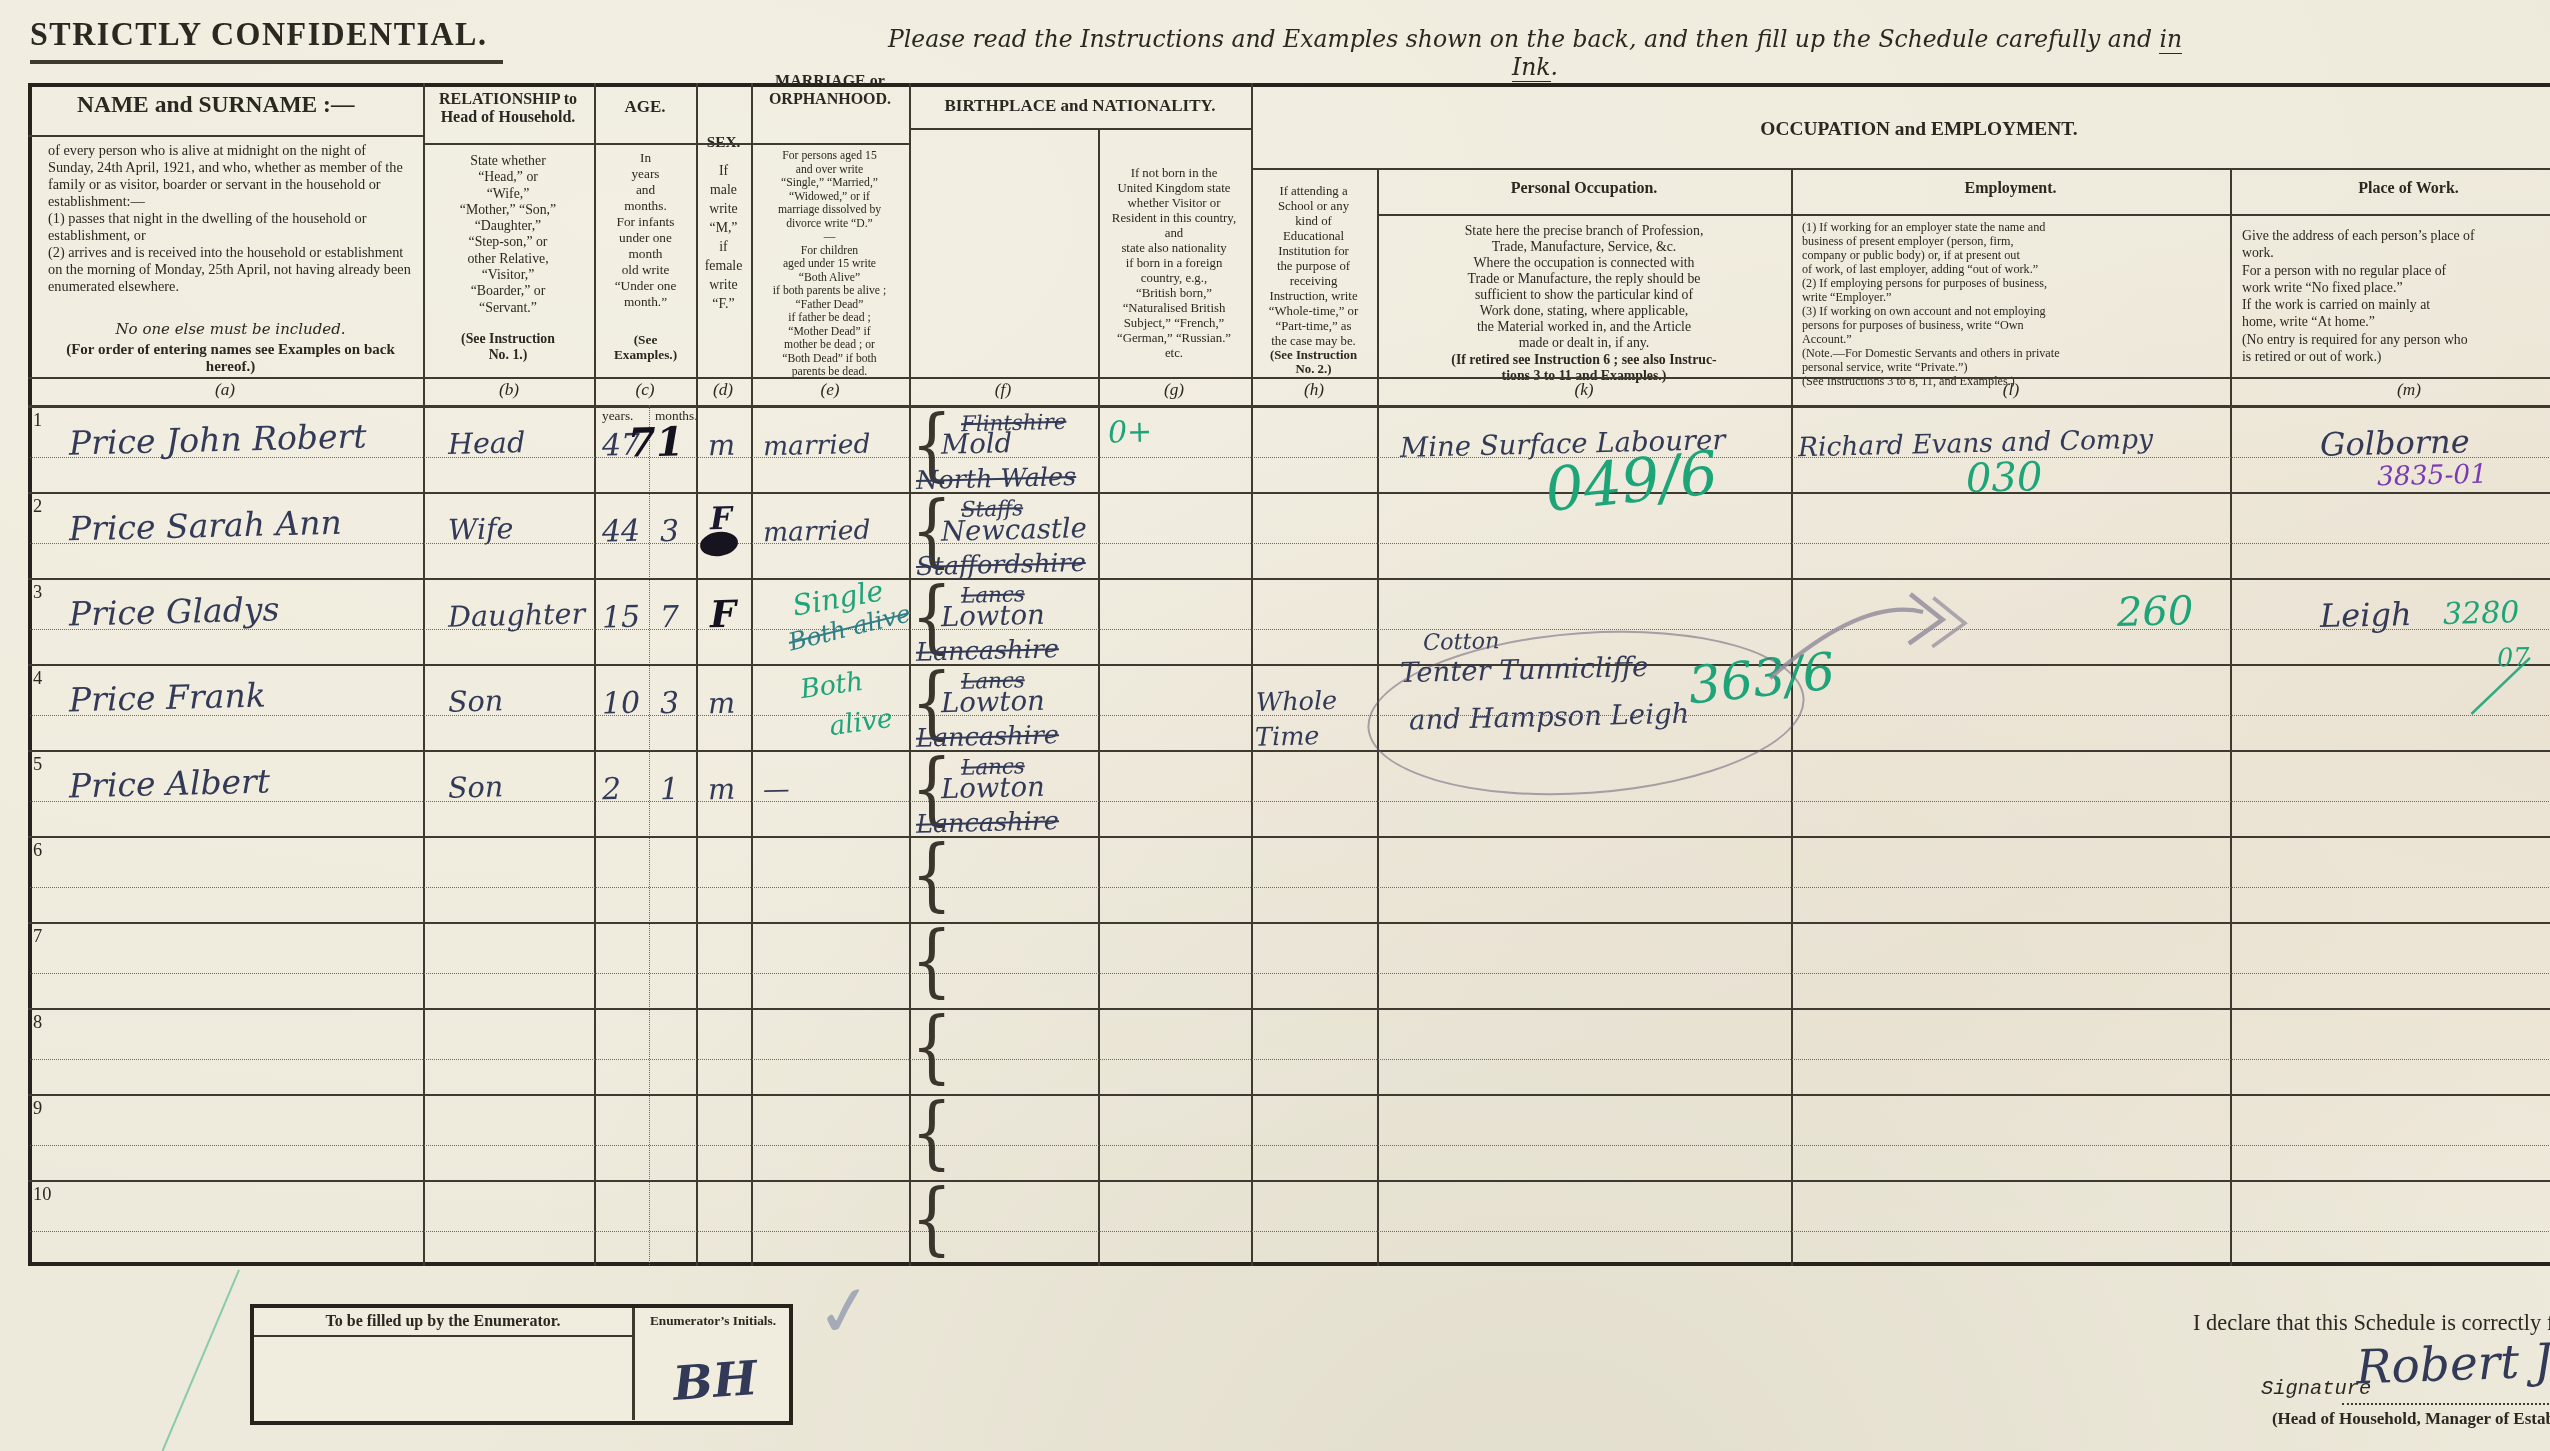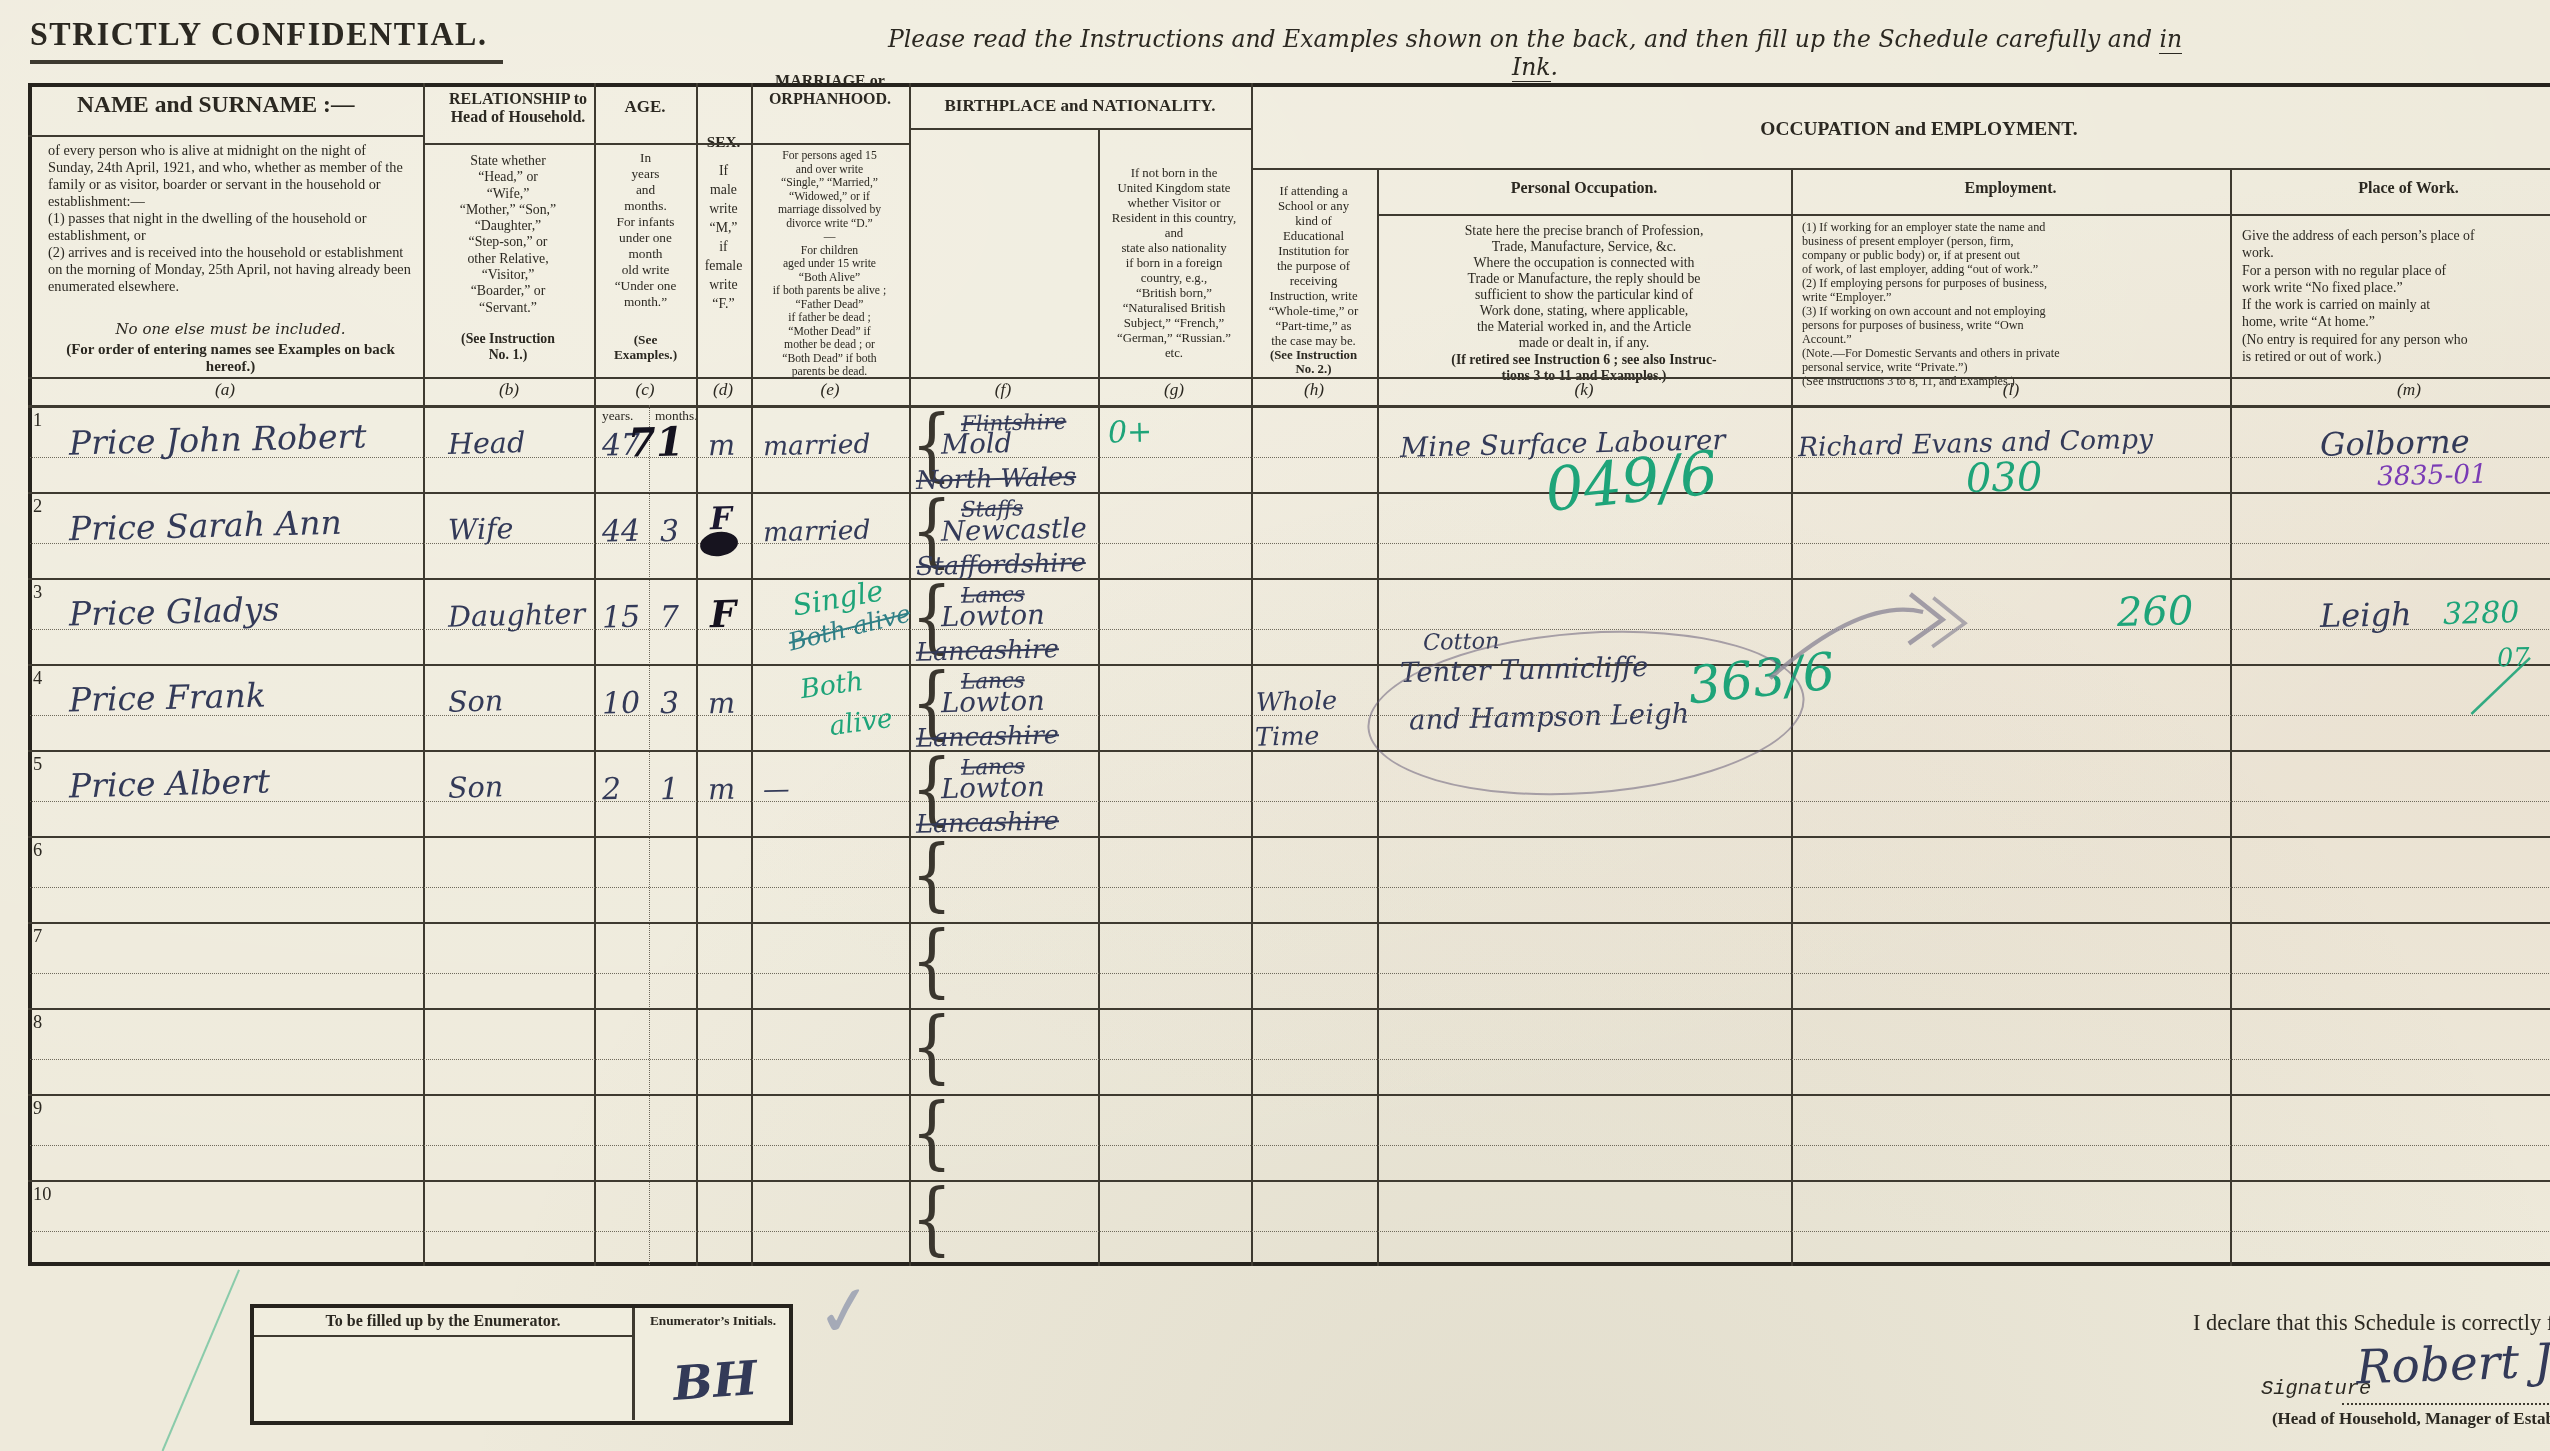--- a/index.html
+++ b/index.html
@@ -48,21 +48,21 @@
 
   <div class="tblborder"></div>
 
   <div class="print b" style="left:77px;top:91px;font-size:23.5px;">NAME and SURNAME :—</div>
   <div class="print pre" style="left:48px;top:142px;width:365px;font-size:14.3px;line-height:17px;">of every person who is alive at midnight on the night of Sunday, 24th April, 1921, and who, whether as member of the family or as visitor, boarder or servant in the household or establishment:—
 (1) passes that night in the dwelling of the household or establishment, or
 (2) arrives and is received into the household or establishment on the morning of Monday, 25th April, not having already been enumerated elsewhere.</div>
   <div class="print it ctr" style="left:48px;top:320px;width:365px;font-size:15px;font-family:'DejaVu Serif',serif;">No one else must be included.</div>
   <div class="print b ctr" style="left:48px;top:341px;width:365px;font-size:15px;line-height:17px;">(For order of entering names see Examples on back hereof.)</div>
 
-  <div class="print b ctr pre" style="left:424px;top:90px;width:168px;font-size:16px;line-height:18.4px;padding-left:10px;">RELATIONSHIP to
+  <div class="print b ctr pre" style="left:424px;top:90px;width:168px;font-size:16px;line-height:18.4px;">RELATIONSHIP to
 Head of Household.</div>
   <div class="print ctr pre" style="left:426px;top:153px;width:164px;font-size:13.8px;line-height:16.3px;">State whether
 “Head,” or
 “Wife,”
 “Mother,” “Son,”
 “Daughter,”
 “Step-son,” or
 other Relative,
 “Visitor,”
 “Boarder,” or

